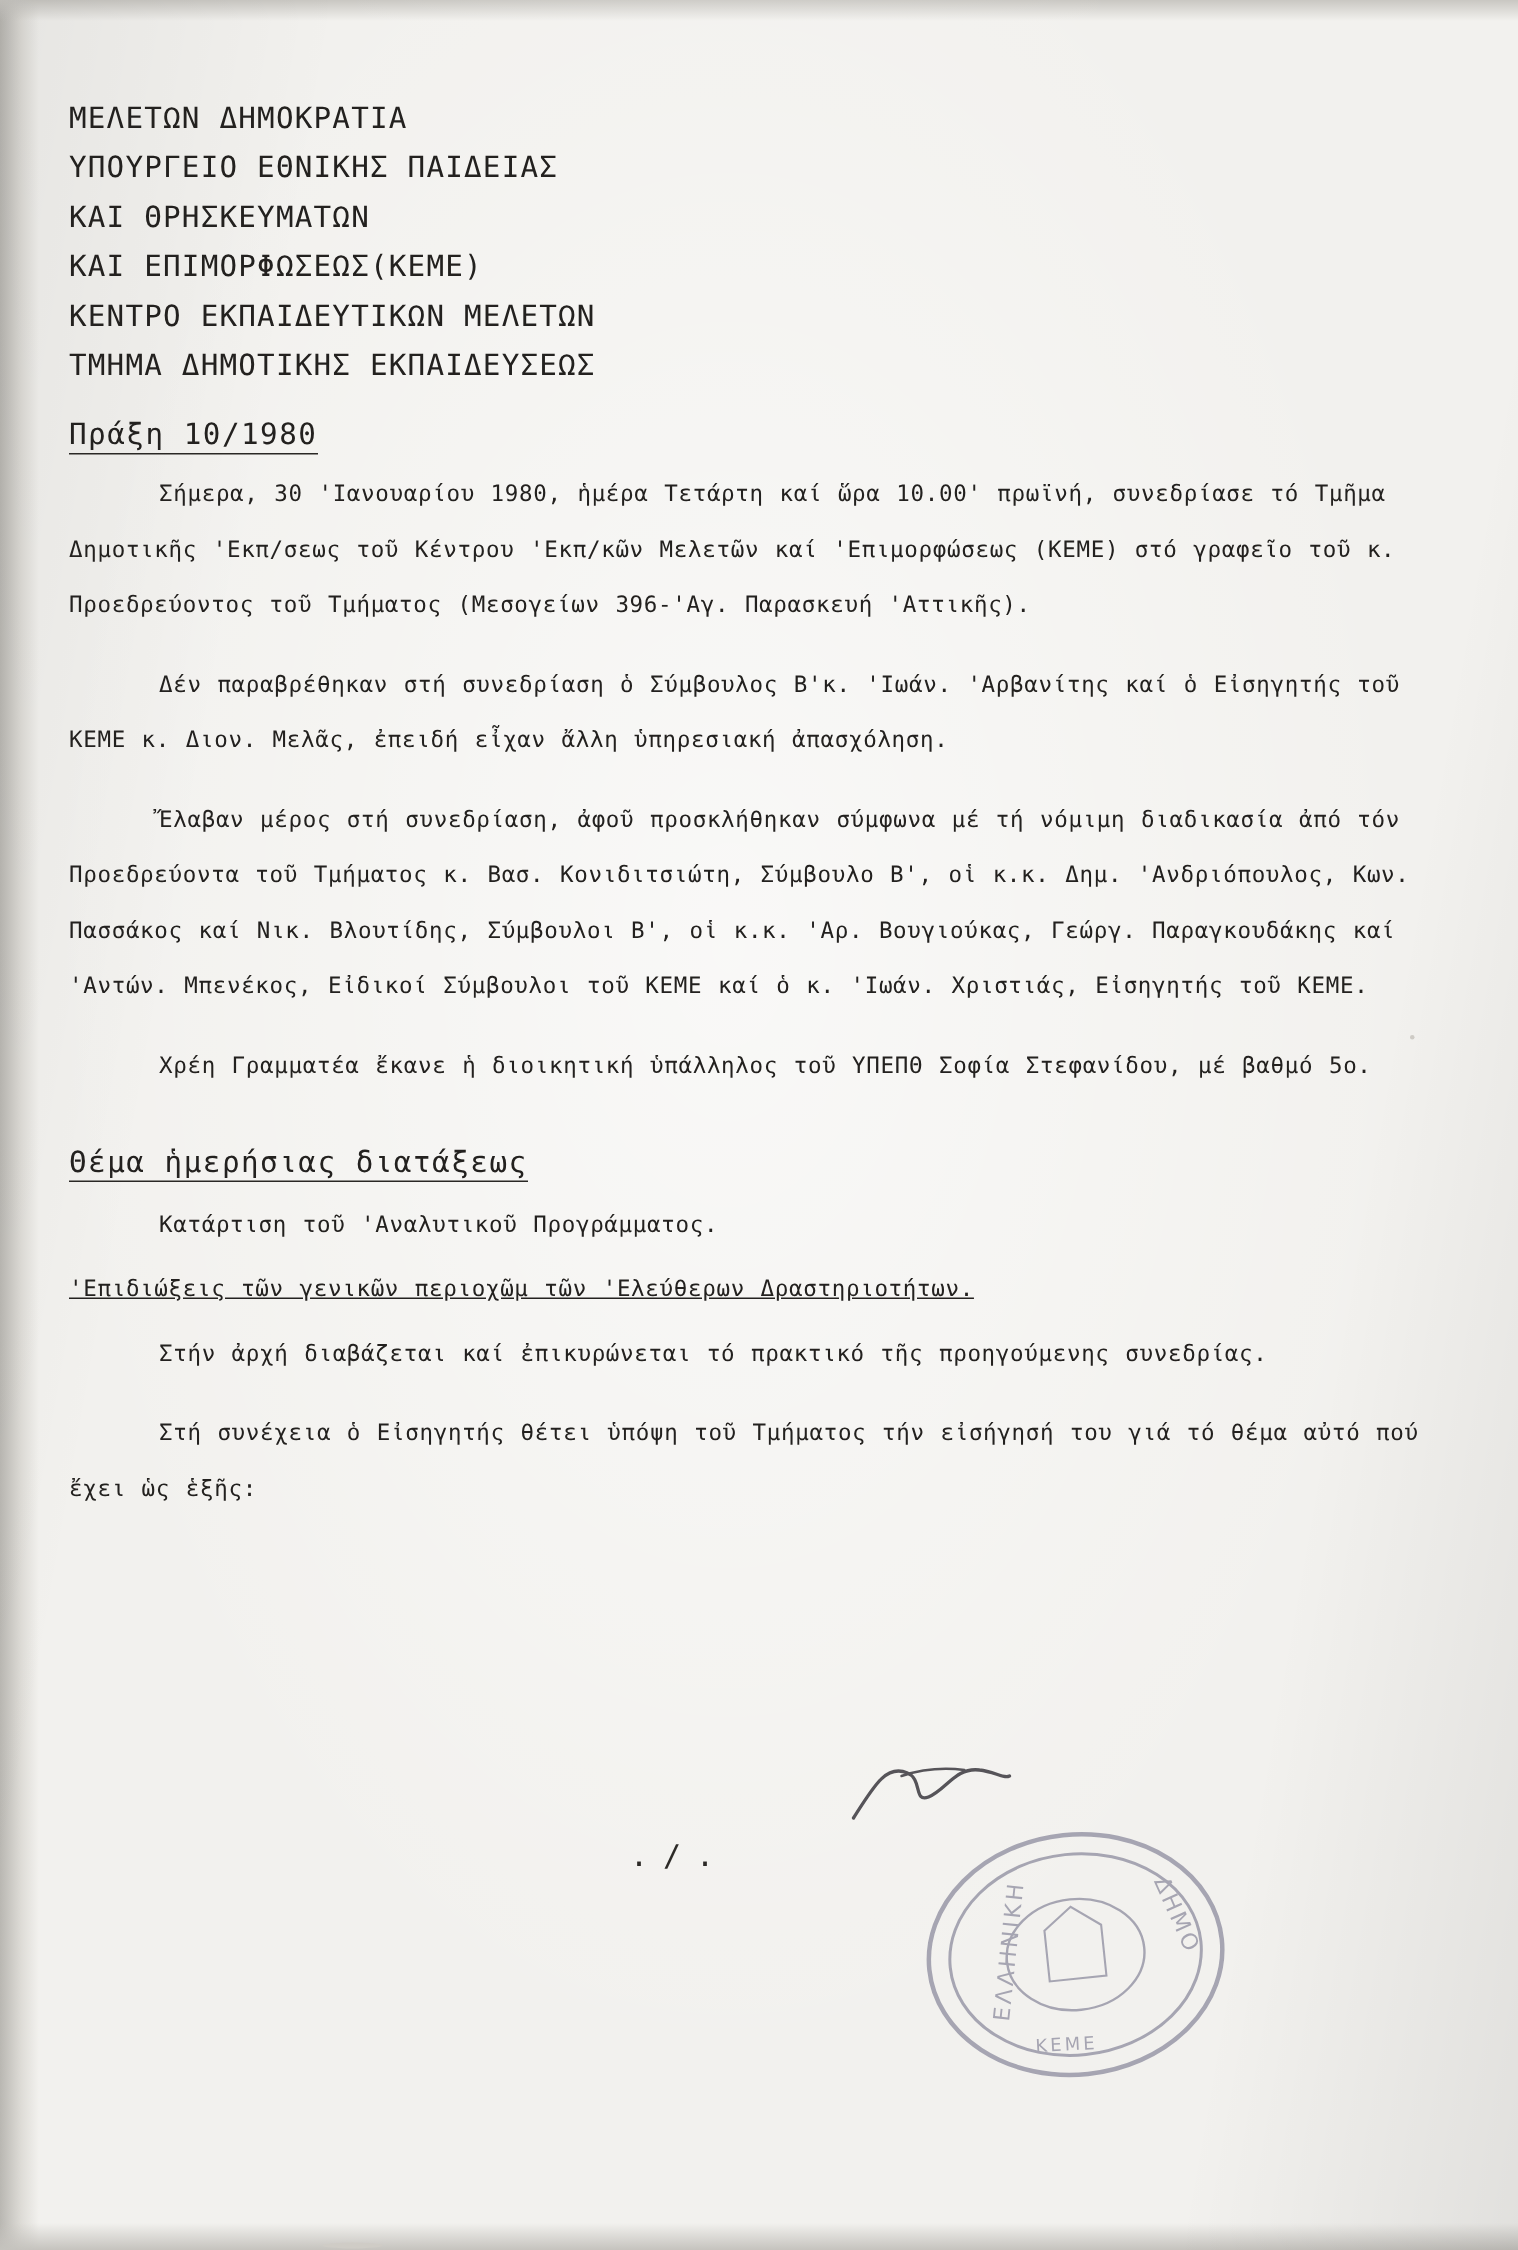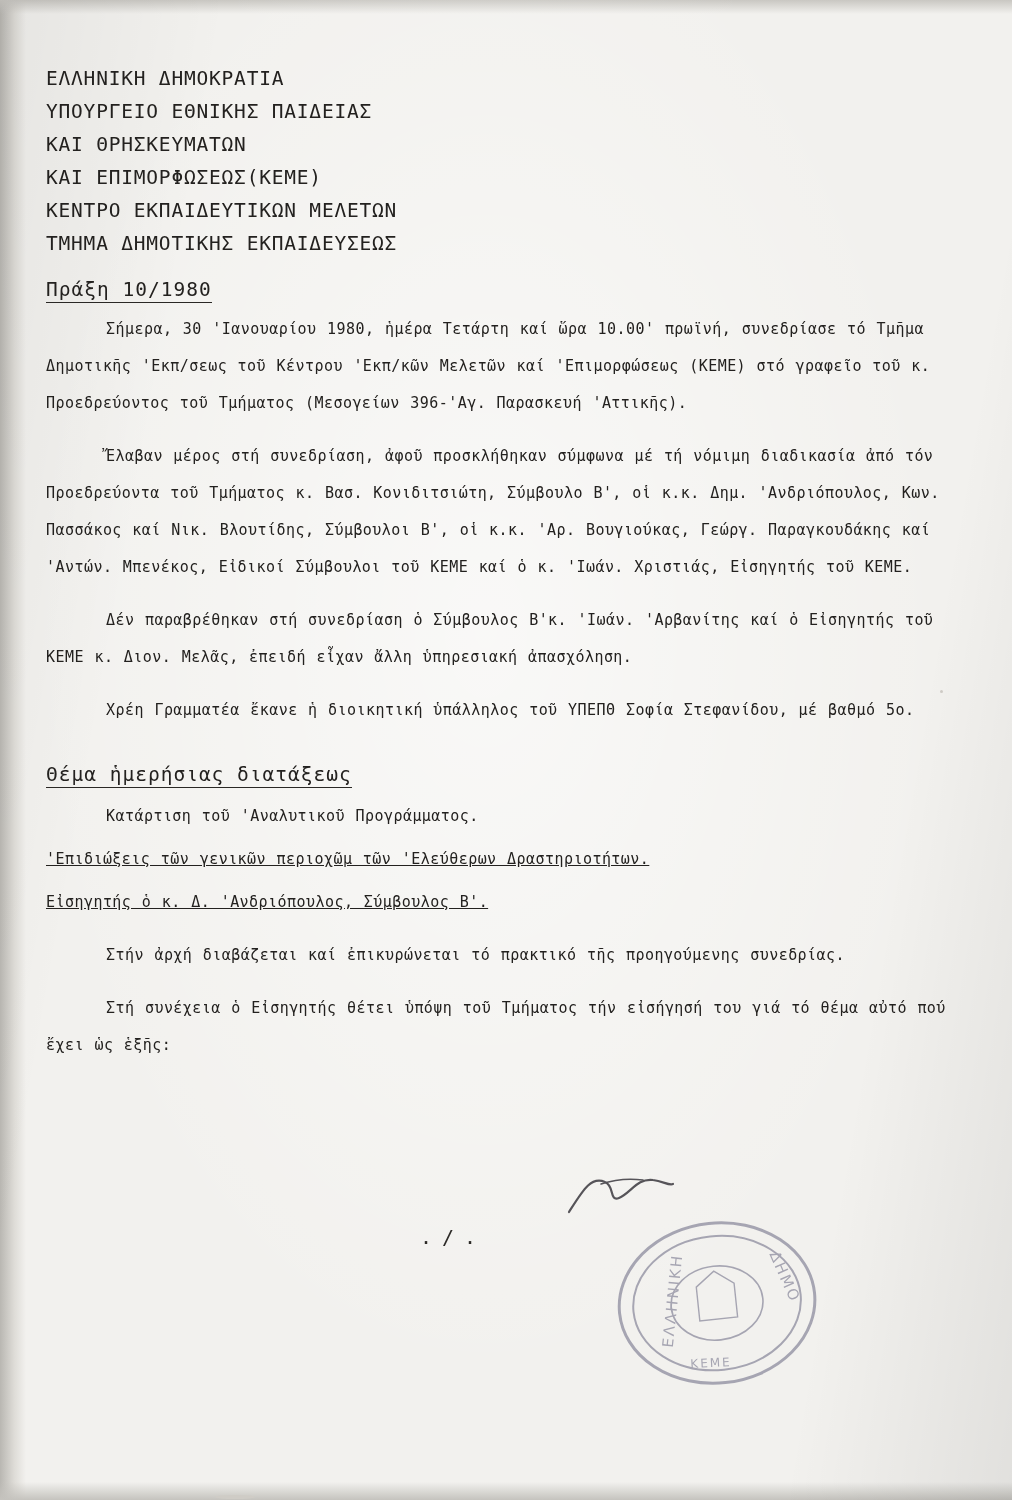--- a/index.html
+++ b/index.html
@@ -157,44 +157,43 @@
   <div class="edge-left"></div>
   <div class="edge-top"></div>
   <div class="edge-bottom"></div>
 
   <div class="speck" style="left:215px; top:1495px; width:40px; height:4px;"></div>
   <div class="speck" style="left:940px; top:690px; width:3px; height:3px;"></div>
 
   <div class="content">
 
     <div class="letterhead">
-      <div>ΕΛΛΗΝΙΚΗ ΔΗΜΟΚΡΑΤΙΑ</div>
+      <div>ΜΕΛΕΤΩΝ ΔΗΜΟΚΡΑΤΙΑ</div>
       <div>ΥΠΟΥΡΓΕΙΟ ΕΘΝΙΚΗΣ ΠΑΙΔΕΙΑΣ</div>
       <div>ΚΑΙ ΘΡΗΣΚΕΥΜΑΤΩΝ</div>
       <div>ΚΑΙ ΕΠΙΜΟΡΦΩΣΕΩΣ(ΚΕΜΕ)</div>
       <div>ΚΕΝΤΡΟ ΕΚΠΑΙΔΕΥΤΙΚΩΝ ΜΕΛΕΤΩΝ</div>
       <div>ΤΜΗΜΑ ΔΗΜΟΤΙΚΗΣ ΕΚΠΑΙΔΕΥΣΕΩΣ</div>
     </div>
 
     <div class="heading">
       <span>Πράξη 10/1980</span>
     </div>
 
     <p class="para">Σήμερα, 30 'Ιανουαρίου 1980, ἡμέρα Τετάρτη καί ὥρα 10.00' πρωϊνή, συνεδρίασε τό Τμῆμα Δημοτικῆς 'Εκπ/σεως τοῦ Κέντρου 'Εκπ/κῶν Μελετῶν καί 'Επιμορφώσεως (ΚΕΜΕ) στό γραφεῖο τοῦ κ. Προεδρεύοντος τοῦ Τμήματος (Μεσογείων 396-'Αγ. Παρασκευή 'Αττικῆς).</p>
+    <p class="para">Δέν παραβρέθηκαν στή συνεδρίαση ὁ Σύμβουλος Β'κ. 'Ιωάν. 'Αρβανίτης καί ὁ Εἰσηγητής τοῦ ΚΕΜΕ κ. Διον. Μελᾶς, ἐπειδή εἶχαν ἄλλη ὑπηρεσιακή ἀπασχόληση.</p>
     <p class="para">Ἔλαβαν μέρος στή συνεδρίαση, ἀφοῦ προσκλήθηκαν σύμφωνα μέ τή νόμιμη διαδικασία ἀπό τόν Προεδρεύοντα τοῦ Τμήματος κ. Βασ. Κονιδιτσιώτη, Σύμβουλο Β', οἱ κ.κ. Δημ. 'Ανδριόπουλος, Κων. Πασσάκος καί Νικ. Βλουτίδης, Σύμβουλοι Β', οἱ κ.κ. 'Αρ. Βουγιούκας, Γεώργ. Παραγκουδάκης καί 'Αντών. Μπενέκος, Εἰδικοί Σύμβουλοι τοῦ ΚΕΜΕ καί ὁ κ. 'Ιωάν. Χριστιάς, Εἰσηγητής τοῦ ΚΕΜΕ.</p>
-    <p class="para">Δέν παραβρέθηκαν στή συνεδρίαση ὁ Σύμβουλος Β'κ. 'Ιωάν. 'Αρβανίτης καί ὁ Εἰσηγητής τοῦ ΚΕΜΕ κ. Διον. Μελᾶς, ἐπειδή εἶχαν ἄλλη ὑπηρεσιακή ἀπασχόληση.</p>
     <p class="para">Χρέη Γραμματέα ἔκανε ἡ διοικητική ὑπάλληλος τοῦ ΥΠΕΠΘ Σοφία Στεφανίδου, μέ βαθμό 5ο.</p>
 
     <div class="heading h-agenda">
       <span>Θέμα ἡμερήσιας διατάξεως</span>
     </div>
 
     <p class="para tight">Κατάρτιση τοῦ 'Αναλυτικοῦ Προγράμματος.</p>
     <p class="para tight noindent">'Επιδιώξεις τῶν γενικῶν περιοχῶμ τῶν 'Ελεύθερων Δραστηριοτήτων.</p>
-    <p class="para noindent">Εἰσηγητής ὁ κ. Δ. 'Ανδριόπουλος, Σύμβουλος Β'.</p>
 
     <p class="para">Στήν ἀρχή διαβάζεται καί ἐπικυρώνεται τό πρακτικό τῆς προηγούμενης συνεδρίας.</p>
     <p class="para">Στή συνέχεια ὁ Εἰσηγητής θέτει ὑπόψη τοῦ Τμήματος τήν εἰσήγησή του γιά τό θέμα αὐτό πού ἔχει ὡς ἑξῆς:</p>
 
   </div>
 
   <svg class="signature" viewBox="0 0 110 50">
     <path d="M4 44 C18 22, 26 8, 40 14 C50 18, 44 34, 54 30 C66 25, 72 10, 88 12 C98 13, 104 18, 108 16" fill="none" stroke="#2f2d34" stroke-width="2.2" stroke-linecap="round"></path>
     <path d="M36 16 C48 12, 62 10, 78 12" fill="none" stroke="#2f2d34" stroke-width="1.6" stroke-linecap="round"></path>
   </svg>

